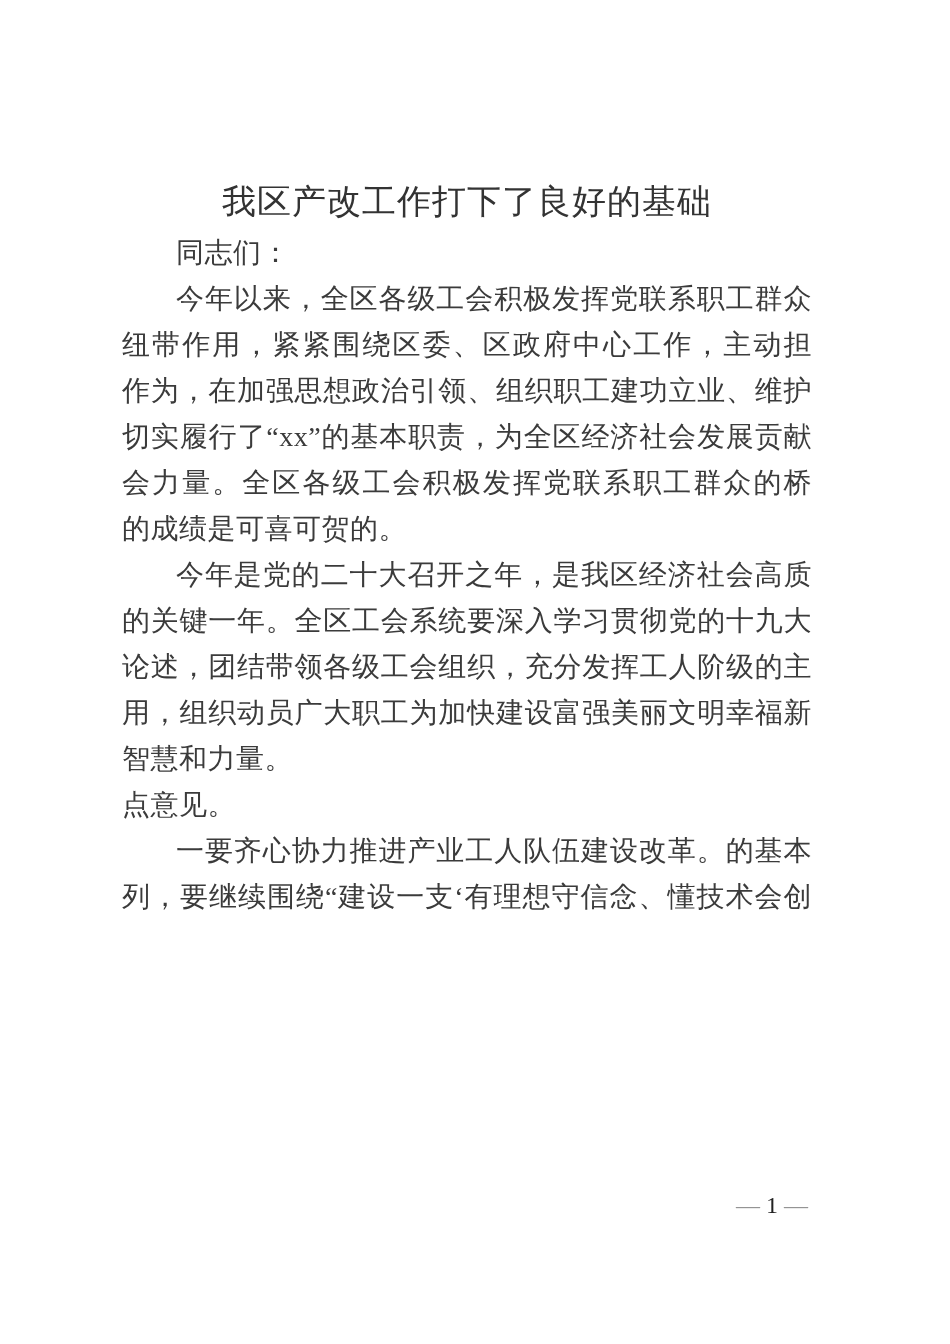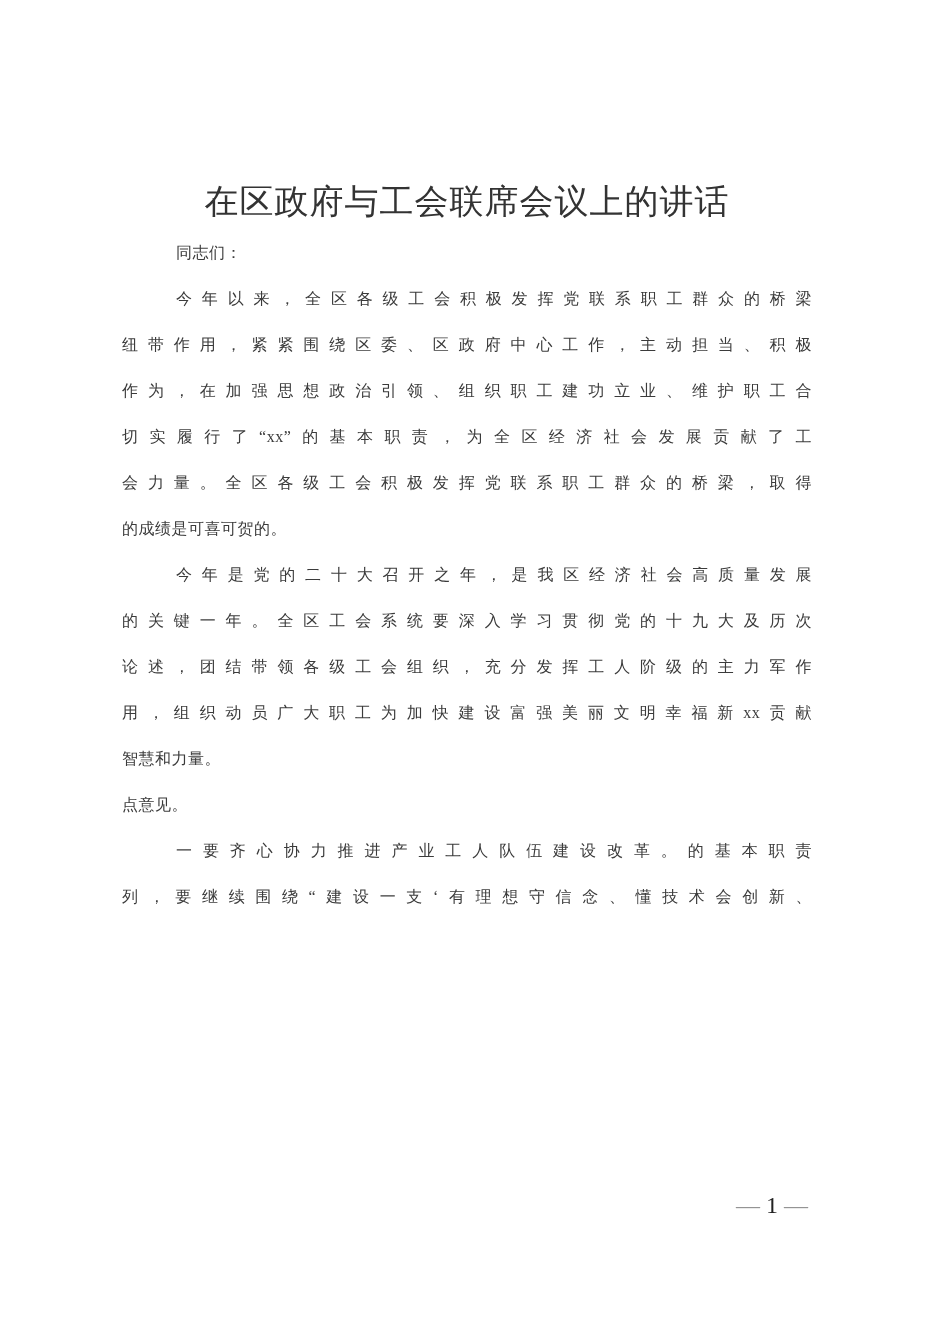--- a/index.html
+++ b/index.html
@@ -27,21 +27,21 @@
     line-height: 40px;
     font-weight: normal;
     text-align: center;
     letter-spacing: 1px;
     color: var(--title-color, #333333);
   }
   .doc-body {
     margin-top: 8px;
   }
   .line {
-    font-size: 16px;
+    font-size: 28px;
     height: 46px;
     line-height: 46px;
     letter-spacing: 0.5px;
     color: var(--body-color, #3b3b3b);
     overflow: hidden;
     text-align: left;
   }
   .line.indent {
     text-indent: 54px;
   }
@@ -64,21 +64,21 @@
   .page-number .num {
     color: var(--pagenum-color, #222222);
     margin: 0 6px;
   }
 </style>
 </head>
 <body>
 
 <div class="page">
   <div class="content">
-    <h1 class="title">在区政府与工会联席会议上的讲话</h1>
+    <h1 class="title">我区产改工作打下了良好的基础</h1>
     <div class="doc-body" id="doc-body">
         <div class="line indent">同志们：</div>
         <div class="line indent fill">今年以来，全区各级工会积极发挥党联系职工群众的桥梁</div>
         <div class="line fill">纽带作用，紧紧围绕区委、区政府中心工作，主动担当、积极</div>
         <div class="line fill">作为，在加强思想政治引领、组织职工建功立业、维护职工合</div>
         <div class="line fill">切实履行了“xx”的基本职责，为全区经济社会发展贡献了工</div>
         <div class="line fill">会力量。全区各级工会积极发挥党联系职工群众的桥梁，取得</div>
         <div class="line">的成绩是可喜可贺的。</div>
         <div class="line indent fill">今年是党的二十大召开之年，是我区经济社会高质量发展</div>
         <div class="line fill">的关键一年。全区工会系统要深入学习贯彻党的十九大及历次</div>

